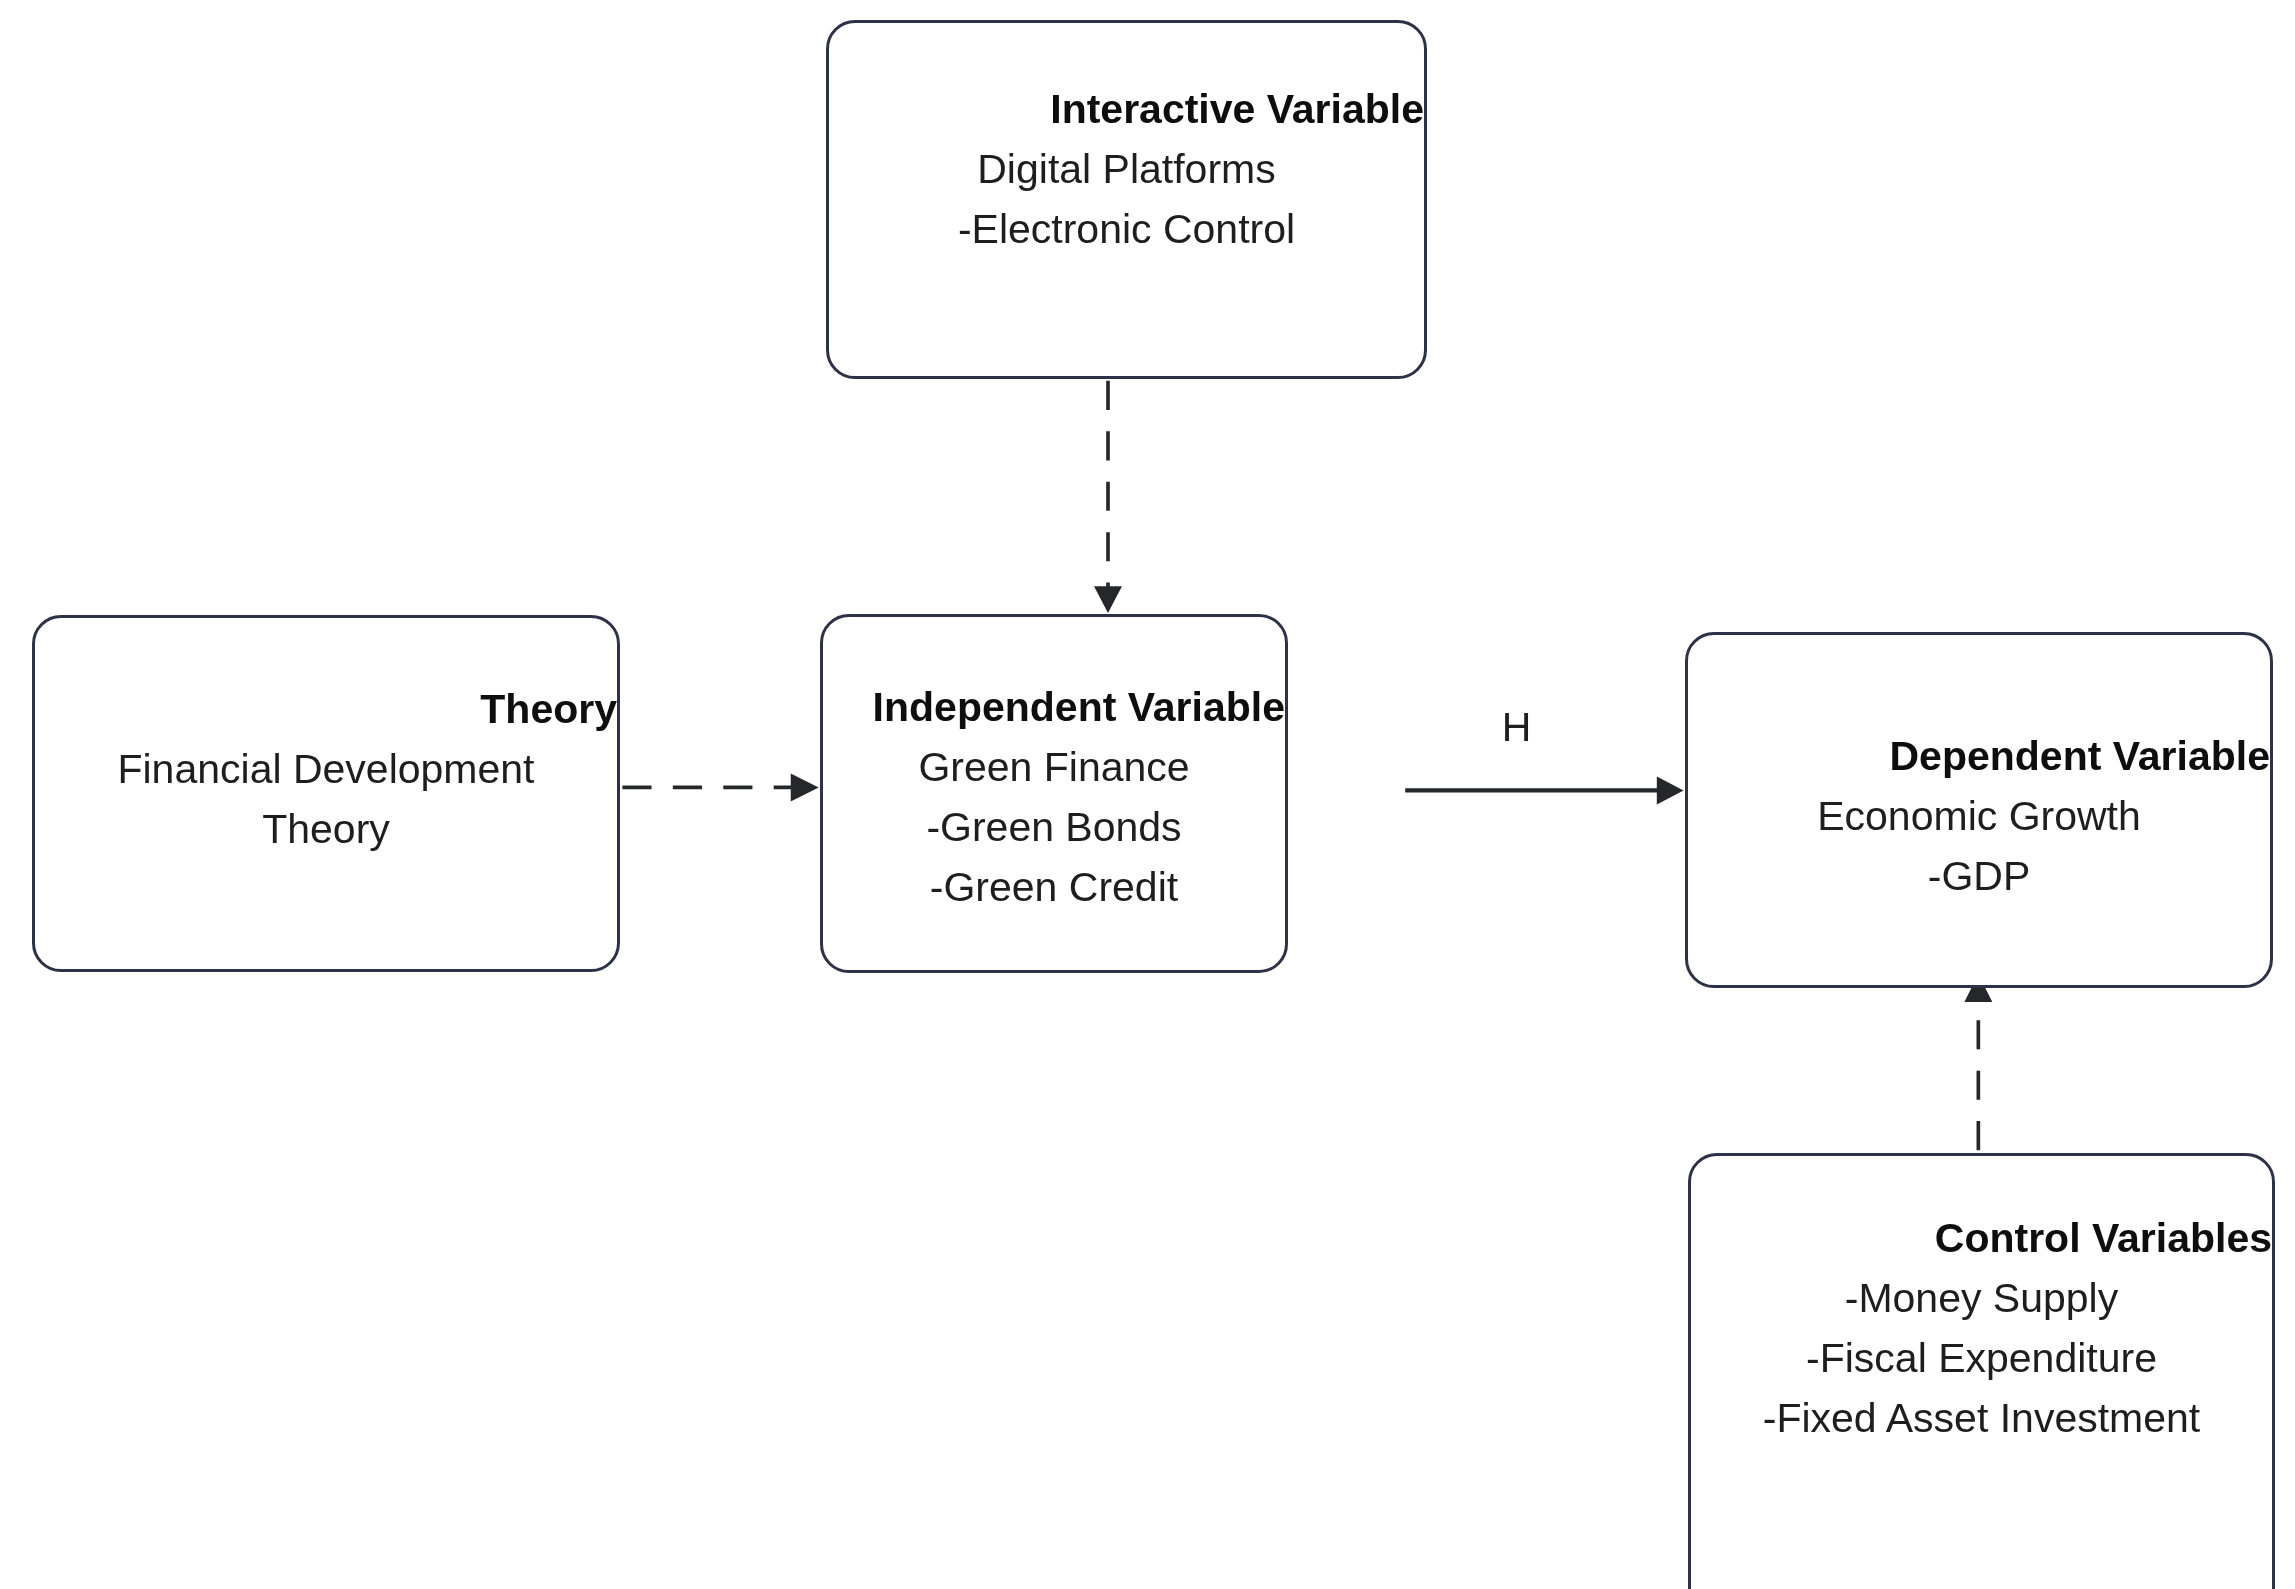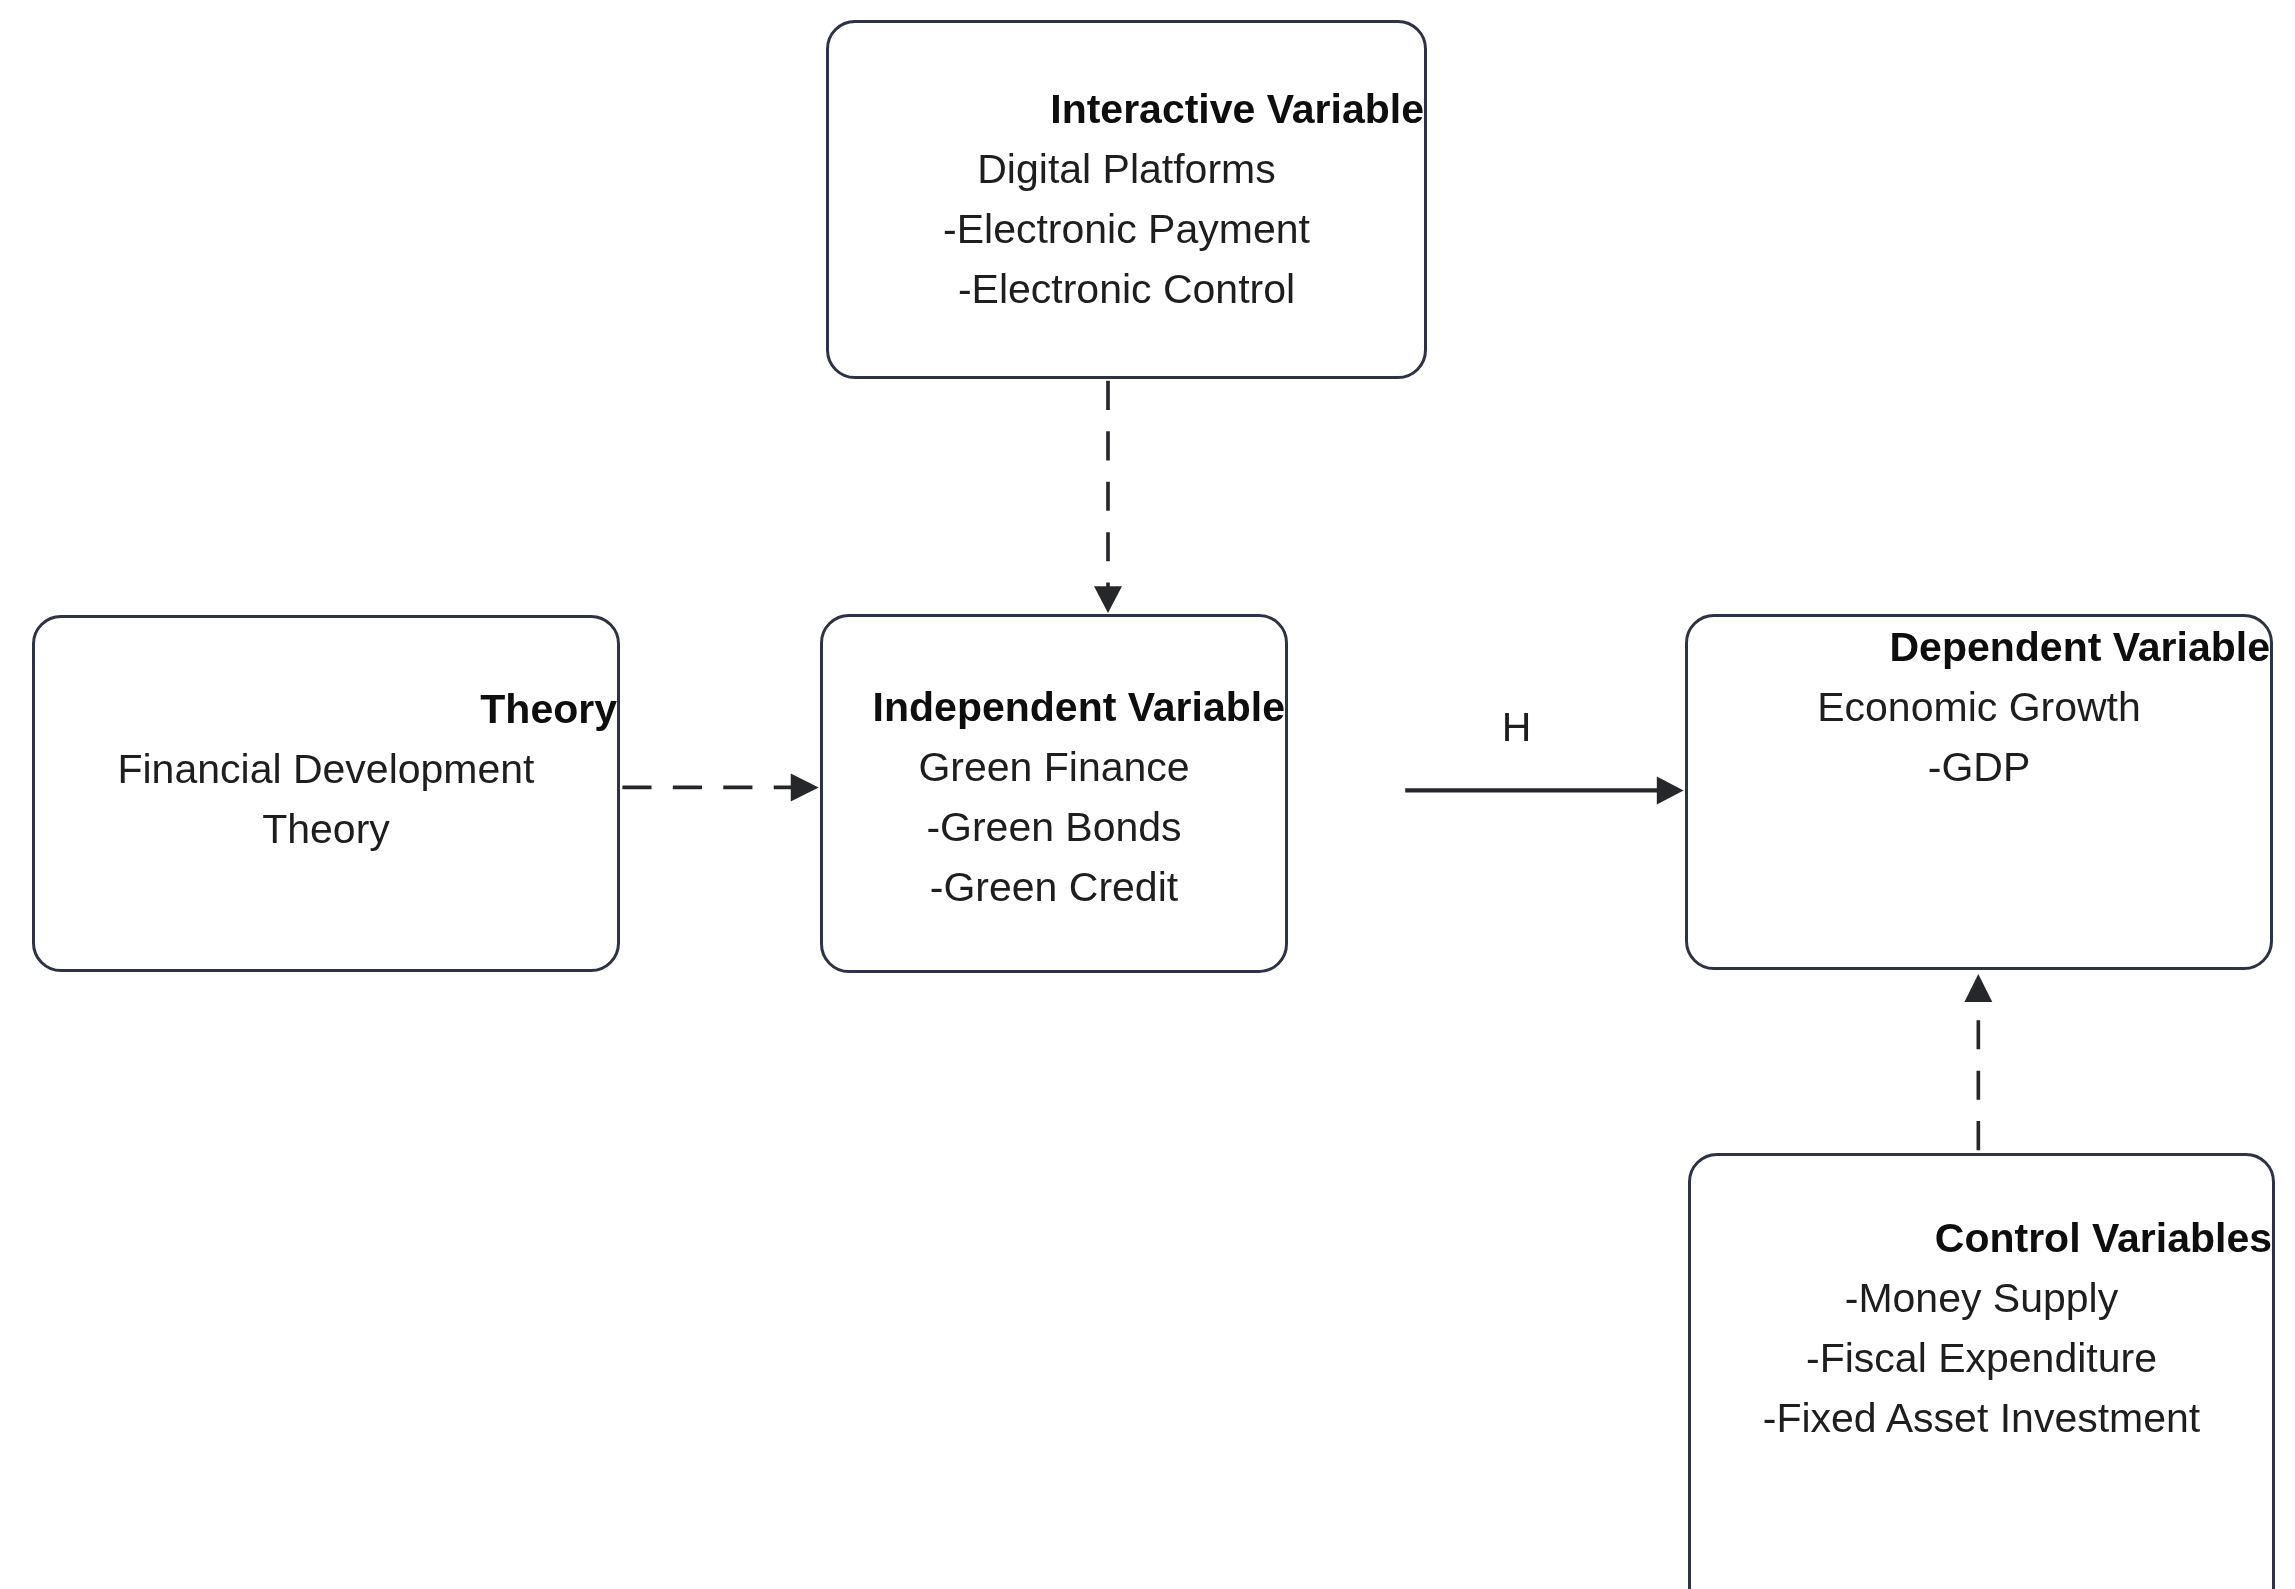--- a/index.html
+++ b/index.html
@@ -50,21 +50,21 @@
     color:var(--body-text);
   }
   .box .title{
     font-weight:700;
     color:var(--title-text);
     text-align:right;
   }
   .box-interactive{left:826px;top:20px;width:601px;height:359px;padding-top:56px;}
   .box-theory{left:32px;top:615px;width:588px;height:357px;padding-top:61px;}
   .box-independent{left:820px;top:614px;width:468px;height:359px;padding-top:60px;}
-  .box-dependent{left:1685px;top:614px;width:588px;height:356px;}
+  .box-dependent{left:1685px;top:632px;width:588px;height:356px;padding-top:91px;}
   .box-control{left:1688px;top:1153px;width:587px;height:544px;padding-top:52px;}
   .h-label{
     position:absolute;
     left:1471px;top:697px;
     width:91px;height:60px;
     text-align:center;
     font-size:41px;
     line-height:60px;
     color:var(--body-text);
   }
@@ -93,21 +93,20 @@
 
     <g>
       <line class="arrow-line dashed" x1="3255" y1="1892" x2="3255" y2="1650"></line>
       <polygon class="arrow-head" points="3232,1648 3278,1648 3255,1602"></polygon>
     </g>
   </svg>
 
   <div class="box box-interactive">
     <div class="title">Interactive Variable</div>
     <div class="line">Digital Platforms</div>
-    <div class="line">-Electronic Payment</div>
     <div class="line">-Electronic Control</div>
   </div>
 
   <div class="box box-theory">
     <div class="title">Theory</div>
     <div class="line">Financial Development</div>
     <div class="line">Theory</div>
   </div>
 
   <div class="box box-independent">

